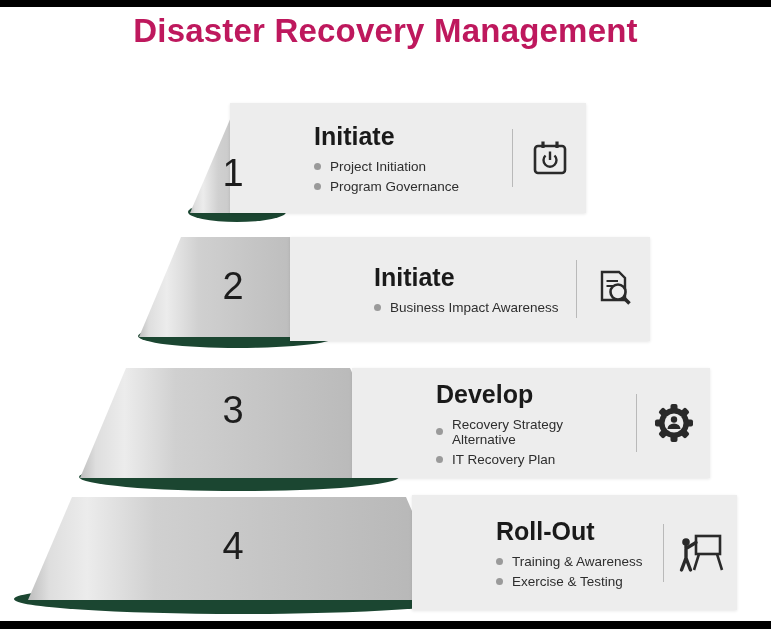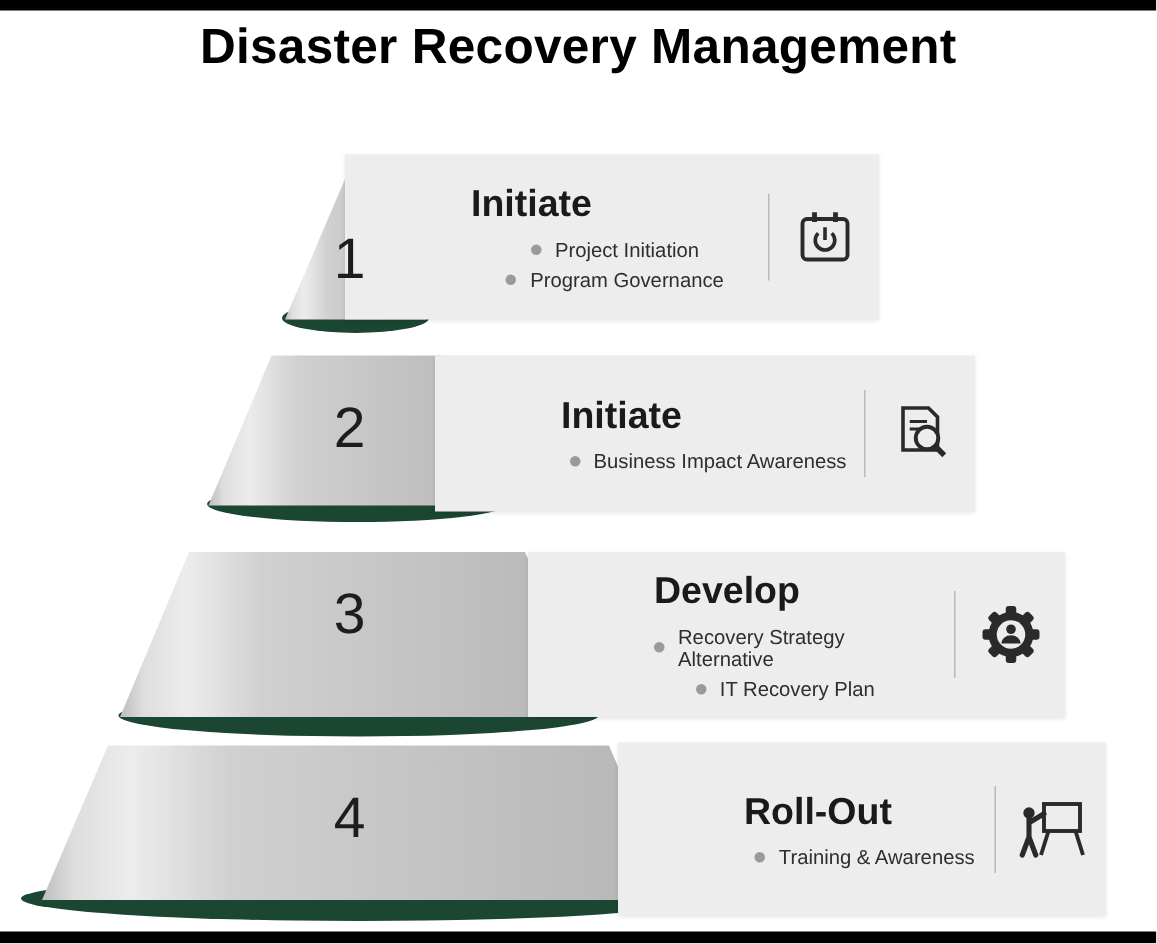--- a/index.html
+++ b/index.html
@@ -6,21 +6,21 @@
   body { background:#ffffff; font-family:"Liberation Sans", sans-serif; }
   .stage {
     position:relative; width:771px; height:629px; background:#ffffff; overflow:hidden;
   }
   .edge-bar { position:absolute; left:0; width:771px; background:#000; z-index:6; }
   .edge-bar.top { top:0; height:7px; }
   .edge-bar.bottom { bottom:0; height:8px; }
 
   .main-title {
     position:absolute; top:12px; left:0; width:771px; text-align:center;
-    font-size:33px; font-weight:800; color:#000000; letter-spacing:0.2px; z-index:4;
+    font-size:33px; font-weight:800; color:#be185d; letter-spacing:0.2px; z-index:4;
   }
 
   .pyramid-svg { position:absolute; left:0; top:0; z-index:1; }
 
   .level-num {
     position:absolute; width:44px; text-align:center; z-index:3;
     font-size:38px; color:#1d1d1d; font-weight:400;
   }
   .num1 { left:211px; top:152px; }
   .num2 { left:211px; top:265px; }
@@ -32,21 +32,21 @@
     display:flex; align-items:center;
     box-shadow:0 1px 3px rgba(0,0,0,0.10);
   }
   .card1 { left:230px; top:103px; width:356px; height:110px; }
   .card2 { left:290px; top:237px; width:360px; height:104px; }
   .card3 { left:352px; top:368px; width:358px; height:110px;gap:19px; }
   .card4 { left:412px; top:495px; width:325px; height:115px; }
 
   .card-text { flex:1; padding-left:84px; padding-right:6px; }
   .card-title { font-size:25px; font-weight:800; color:#1a1a1a; margin-bottom:8px; }
-  .bullet { display:flex; align-items:center; margin-top:5px;justify-content:center; }
+  .bullet { display:flex; align-items:center; margin-top:5px; }
   .bullet .dot {
     width:7px; height:7px; border-radius:50%; background:#9a9a9a; margin-right:9px; flex:0 0 auto;
   }
   .bullet .b-label { font-size:13.5px; color:#2e2e2e; }
 
   .card-icon {
     width:74px; height:58px; flex:0 0 auto;
     border-left:1px solid #b9b9b9;
     display:flex; align-items:center; justify-content:center;
   }
@@ -161,20 +161,24 @@
     </div>
   </div>
 
   <div class="card card4">
     <div class="card-text">
       <div class="card-title">Roll-Out</div>
       <div class="bullet">
         <span class="dot"></span>
         <span class="b-label">Training &amp; Awareness</span>
       </div>
+      <div class="bullet">
+        <span class="dot"></span>
+        <span class="b-label">Exercise &amp; Testing</span>
+      </div>
     </div>
     <div class="card-icon">
       <svg width="46" height="42" viewBox="0 0 46 42">
         <rect x="18" y="4" width="24" height="18" fill="none" stroke="#2a2a2a" stroke-width="2.6"></rect>
         <line x1="21" y1="22" x2="16" y2="38" stroke="#2a2a2a" stroke-width="2.6"></line>
         <line x1="39" y1="22" x2="44" y2="38" stroke="#2a2a2a" stroke-width="2.6"></line>
         <circle cx="8" cy="10" r="3.8" fill="#2a2a2a"></circle>
         <path d="M8 14 L8 26 M8 16.5 L18 10.5 M8 26 L3.5 38 M8 26 L12.5 38" stroke="#2a2a2a" stroke-width="3.4" fill="none" stroke-linecap="round"></path>
       </svg>
     </div>

